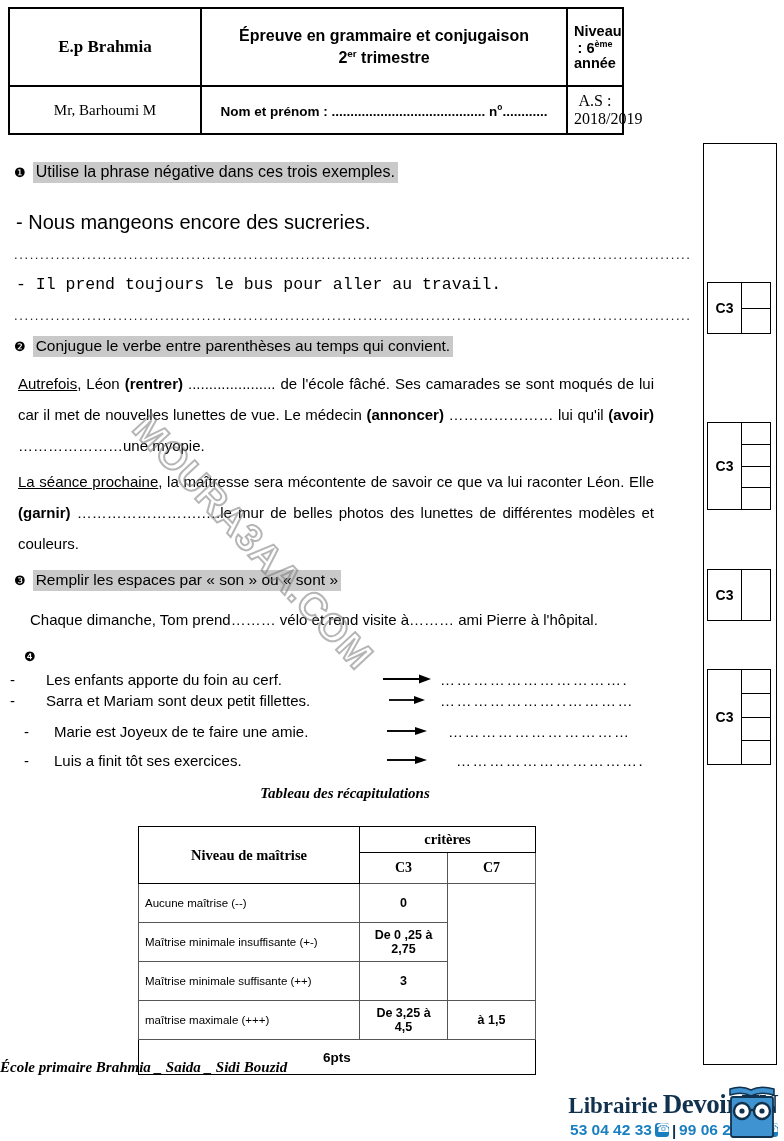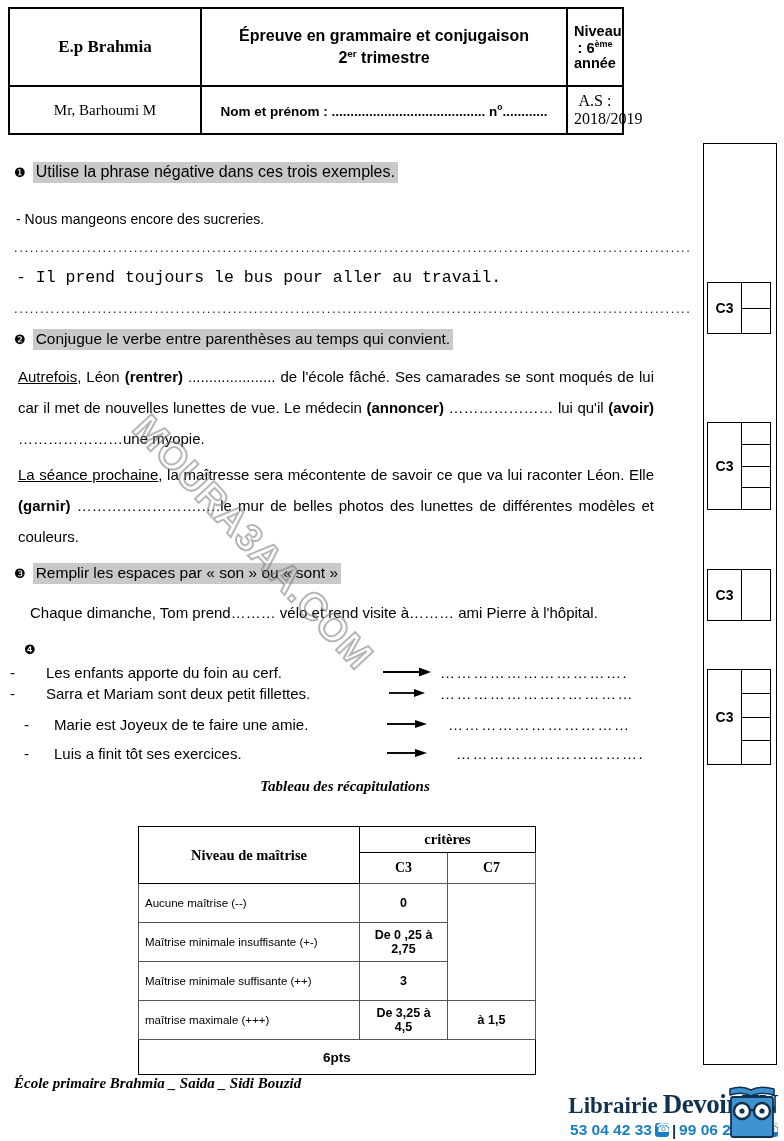--- a/index.html
+++ b/index.html
@@ -130,21 +130,21 @@
     font-size: 15.5px;
     padding: 1px 3px 2px 3px;
     display: inline-block;
   }
   .ex-title.cond {
     font-stretch: condensed;
     font-size: 16px;
   }
 
   .sentence {
-    font-size: 14px;
+    font-size: 20px;
     margin-left: 16px;
   }
   .sentence.serif {
     font-family: Liberation Mono, monospace;
     font-size: 16.5px;
   }
   .dotted-line {
     margin-left: 14px;
     font-size: 13px;
     letter-spacing: 1.6px;
@@ -245,27 +245,26 @@
     font-size: 13.5px;
     font-weight: bold;
     text-align: center;
     font-stretch: condensed;
     height: 26px;
   }
 
   
   .footer-school {
     position: absolute;
-    left: 14px;
+    left: 0;
     top: 1059px;
     font-family: "Liberation Serif", serif;
     font-weight: bold;
     font-style: italic;
     font-size: 15px;
-    margin-top: 16px;
   }
 
   .logo {
     position: absolute;
     left: 498px;
     top: 1089px;
     width: 280px;
     height: 50px;
   }
   .logo-row1 {

